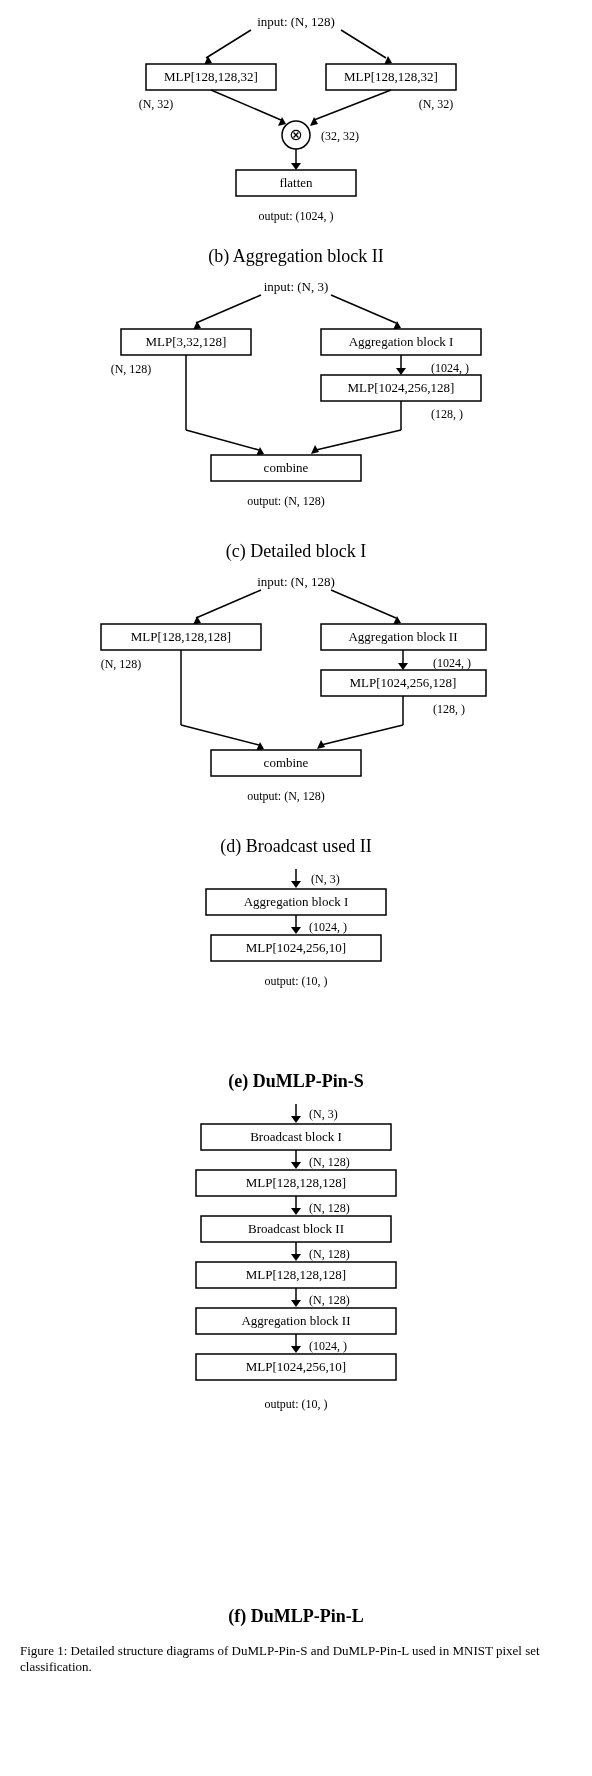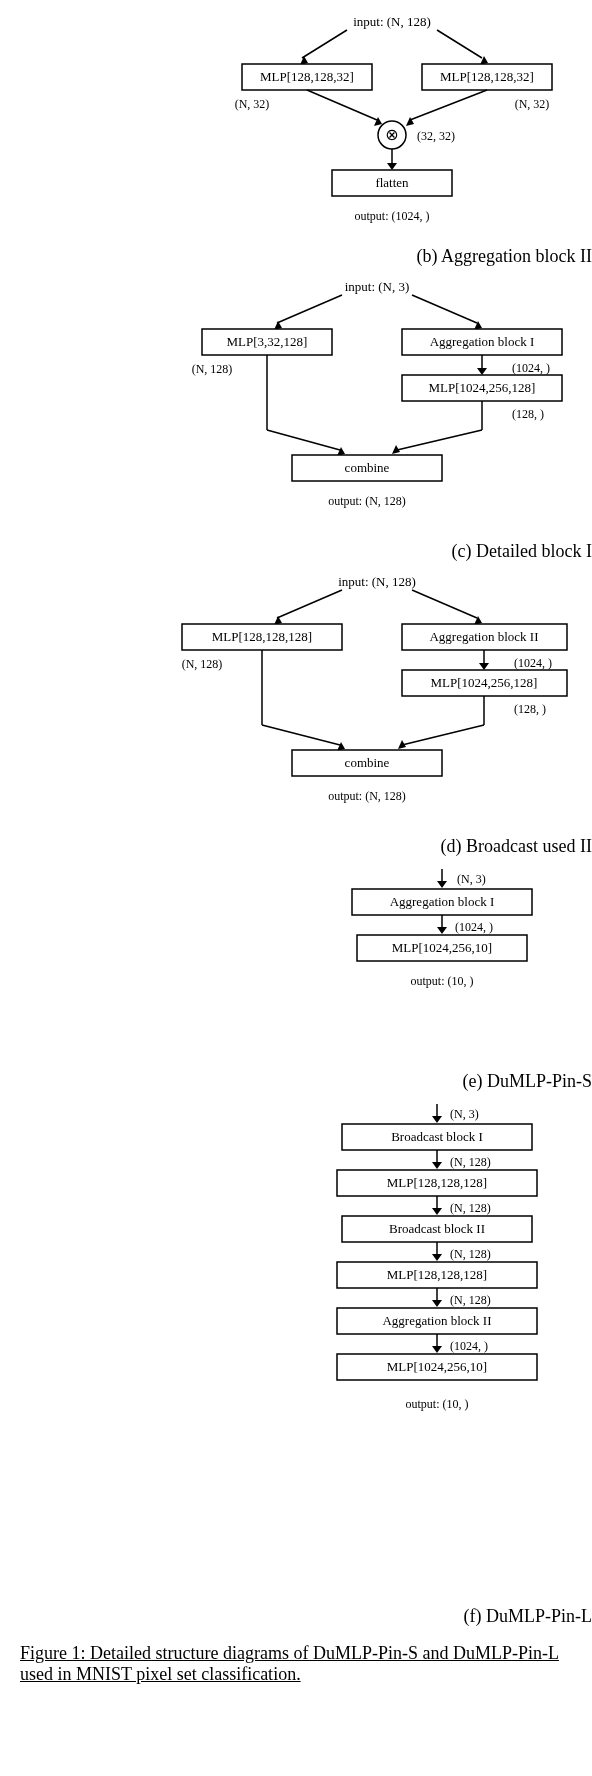--- a/index.html
+++ b/index.html
@@ -13,38 +13,37 @@
       display: flex;
       flex-direction: column;
       align-items: center;
       padding: 10px 0 20px 0;
     }
 
     .diagram-section {
       width: 100%;
       display: flex;
       flex-direction: column;
-      align-items: flex-end;
+      align-items: center;
       margin-bottom: 4px;
     }
 
-    .bold { font-weight: normal; }
+    .bold { font-weight: bold; }
 
     .caption {
       font-size: 18px;
       text-align: center;
       margin: 6px 0 4px 0;
     }
 
     .footer-text {
-      font-size: 18px;
+      font-size: 13px;
       text-align: left;
       padding: 8px 20px 0 20px;
       width: 100%;
-      text-decoration: underline;
     }
   </style>
 </head>
 <body>
 
 <div class="diagram-section">
 
   <svg width="400" height="230">
 
     <text x="200" y="16" text-anchor="middle" font-family="Times New Roman,serif" font-size="13">input: (N, 128)</text>

